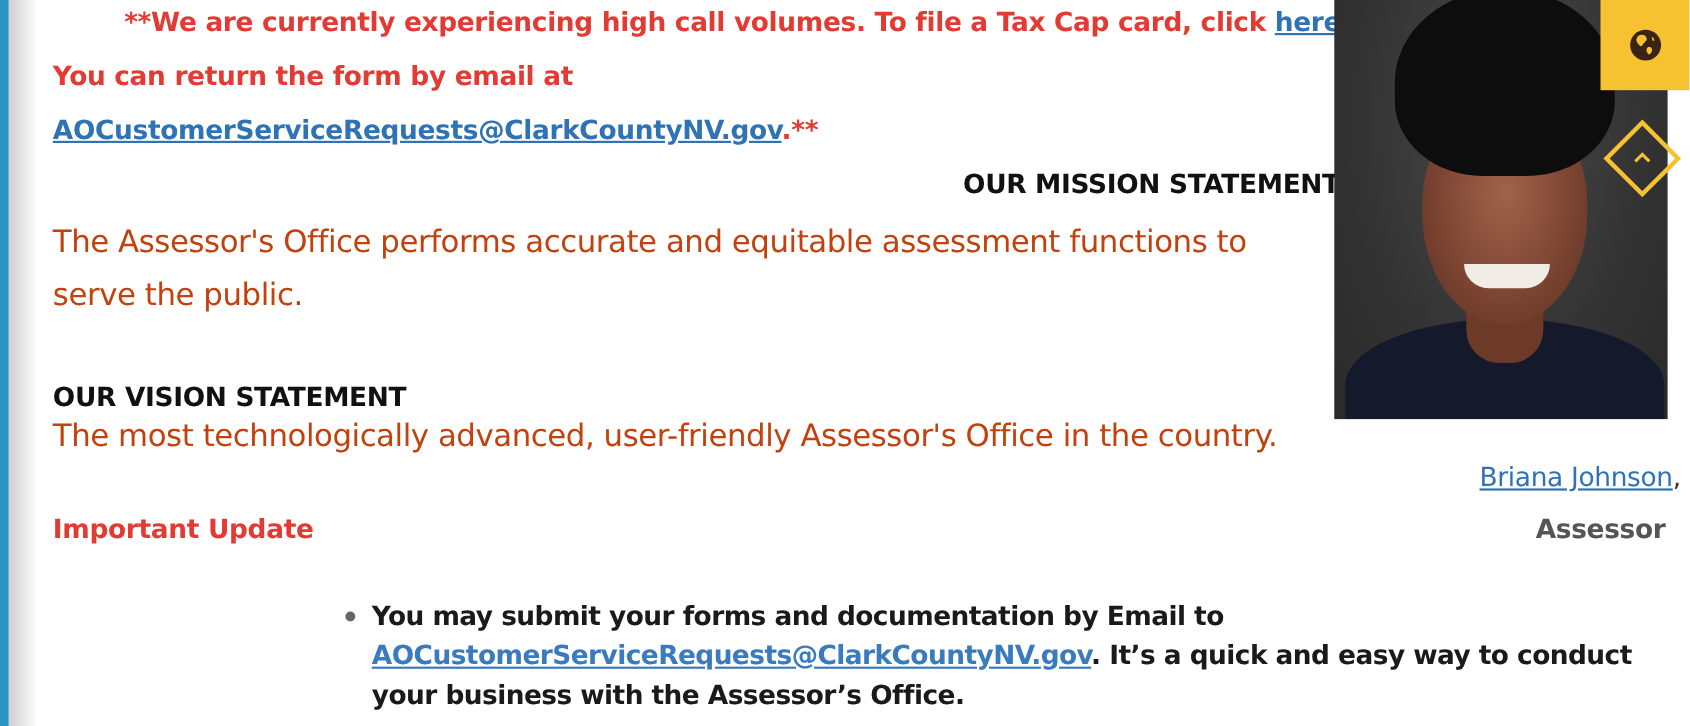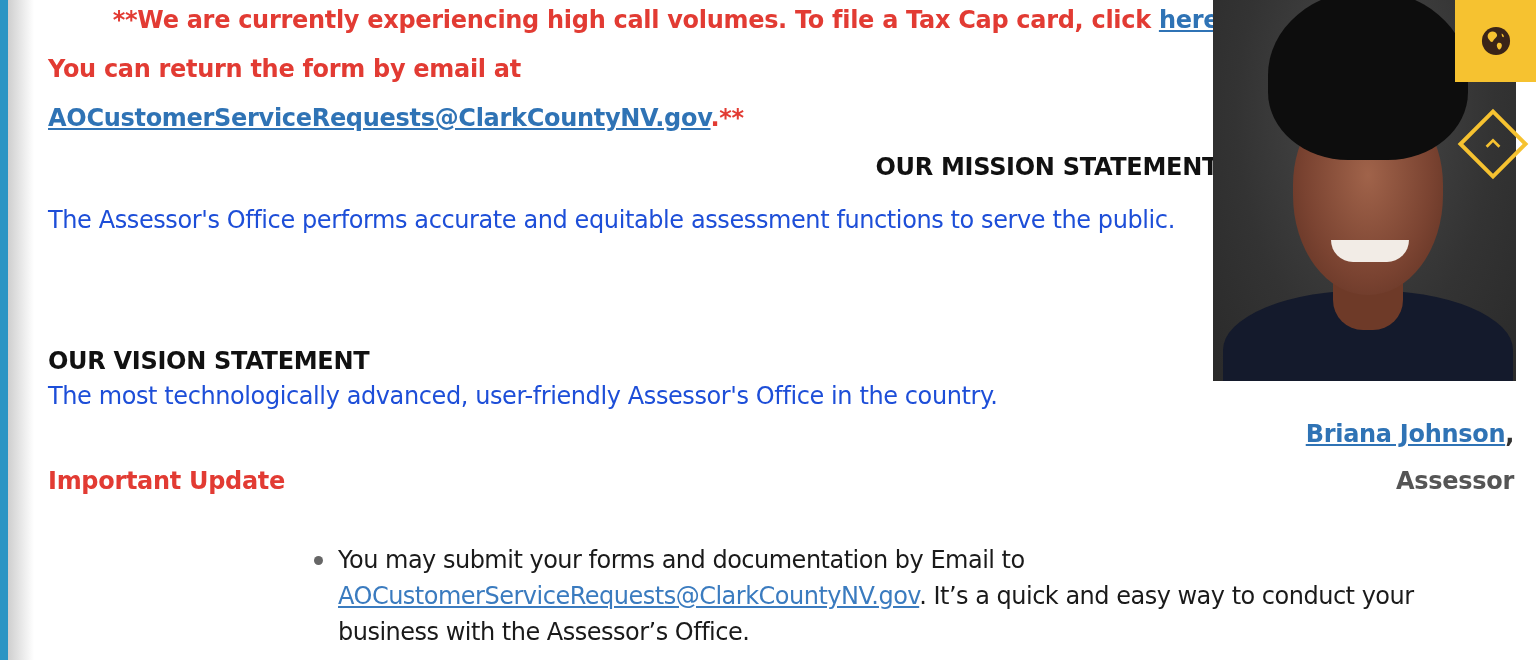--- a/index.html
+++ b/index.html
@@ -12,48 +12,48 @@
     .notice { position: absolute; left: 48px; width: 1170px; 
       font-weight: bold; font-size: 24px; color: #e23b33; letter-spacing: -0.3px; }
     .notice.l1 { top: 6px; left: 48px; width: 1180px; text-align: right; }
     .notice.l2 { top: 55px; }
     .notice.l3 { top: 104px; }
     a.link { color: #2f73b5; text-decoration: underline; }
 
     .heading { position: absolute; font-weight: bold; font-size: 24px; color: #111; letter-spacing: -0.3px; }
     .mission-heading { top: 153px; left: 48px; width: 1170px; text-align: right; }
     .vision-heading { top: 347px; left: 48px; }
-    .body-text { position: absolute; left: 48px; font-size: 24px; color: #1d4ed8; line-height: 48px; letter-spacing: -0.4px; }
+    .body-text { position: absolute; left: 48px; font-size: 28px; color: #c2410c; line-height: 48px; letter-spacing: -0.4px; }
     .mission-text { top: 196px; width: 1160px; }
     .vision-text { top: 372px; width: 1160px; }
 
     .important { position: absolute; left: 48px; top: 467px; font-weight: bold; font-size: 24px; color: #e23b33; letter-spacing: -0.3px; }
 
     .bullet-list { position: absolute; left: 338px; top: 542px; width: 1160px; list-style: none; }
-    .bullet-item { position: relative; font-size: 24px; line-height: 36px; color: #1a1a1a; letter-spacing: -0.5px; }
+    .bullet-item { position: relative; font-size: 24px; line-height: 36px; color: #1a1a1a; letter-spacing: -0.5px; font-weight: bold; }
     .bullet-dot { position: absolute; left: -24px; top: 14px; width: 9px; height: 9px; border-radius: 50%; background: #666; }
     .bullet-item a.link { color: #3a7bbf; }
 
     .photo { position: absolute; left: 1213px; top: 0; width: 303px; height: 381px;
       background: radial-gradient(ellipse at 50% 30%, #4a4a4a 0%, #333 60%, #2a2a2a 100%); overflow: hidden; }
     .photo .hair { position: absolute; left: 55px; top: -10px; width: 200px; height: 170px; border-radius: 50% 50% 40% 40%; background: #0d0d0d; }
     .photo .face { position: absolute; left: 80px; top: 95px; width: 150px; height: 200px; border-radius: 45% 45% 50% 50%;
       background: radial-gradient(ellipse at 50% 40%, #a0634a 0%, #7a4331 60%, #5a2e20 100%); }
     .photo .smile { position: absolute; left: 118px; top: 240px; width: 78px; height: 22px; border-radius: 0 0 40px 40px; background: #f2ece6; }
     .photo .jacket { position: absolute; left: 10px; top: 290px; width: 290px; height: 120px; border-radius: 60% 60% 0 0; background: #141a2c; }
     .photo .neck { position: absolute; left: 120px; top: 270px; width: 70px; height: 60px; background: #6e3a28; border-radius: 0 0 30px 30px; }
 
     .globe-button { position: absolute; left: 1455px; top: 0; width: 81px; height: 82px; background: #f6c230;
       display: flex; align-items: center; justify-content: center; cursor: pointer; }
     .globe-button svg { width: 30px; height: 30px; }
     .scroll-top { position: absolute; left: 1468px; top: 119px; width: 50px; height: 50px; transform: rotate(45deg);
       border: 4px solid #f6c230; cursor: pointer; }
     .scroll-top-chevron { position: absolute; left: 1481px; top: 132px; width: 24px; height: 24px; display: flex; align-items: center; justify-content: center; }
 
-    .caption-name { position: absolute; right: 22px; top: 420px; font-size: 24px; font-weight: bold; color: #2f73b5; letter-spacing: -0.3px; }
+    .caption-name { position: absolute; right: 8px; top: 420px; font-size: 24px; font-weight: normal; color: #2f73b5; letter-spacing: -0.3px; }
     .caption-name .comma { color: #333; }
     .caption-title { position: absolute; right: 22px; top: 467px; font-size: 24px; font-weight: bold; color: #555; letter-spacing: -0.3px; margin-left: 37px; }
   </style>
 </head>
 <body>
 
 <div class="left-bar"></div>
 <div class="left-shadow"></div>
 
 <div class="notice l1">

